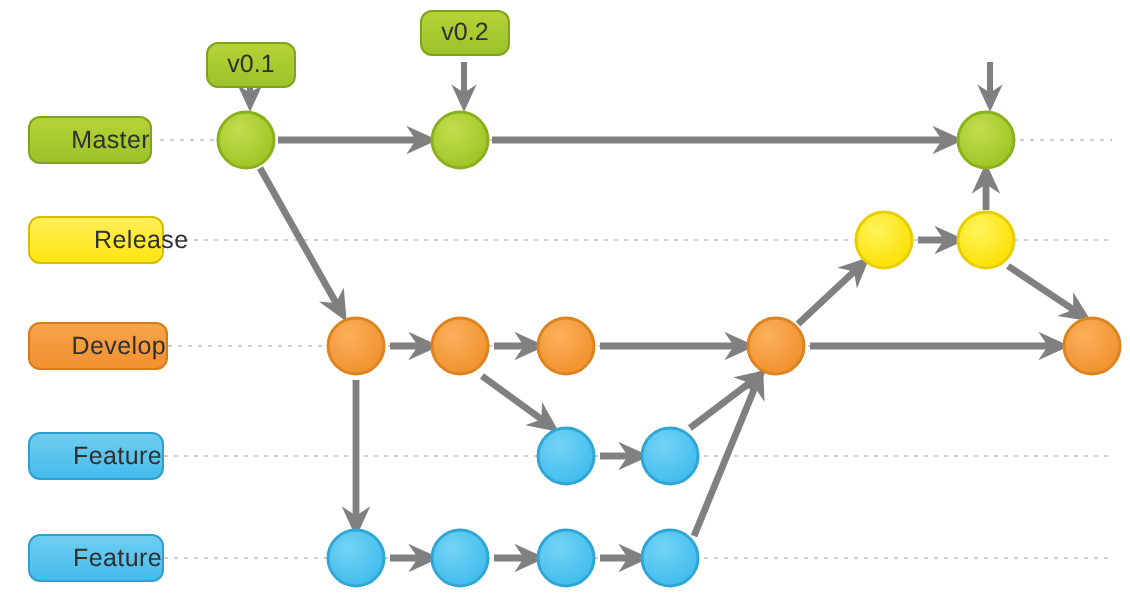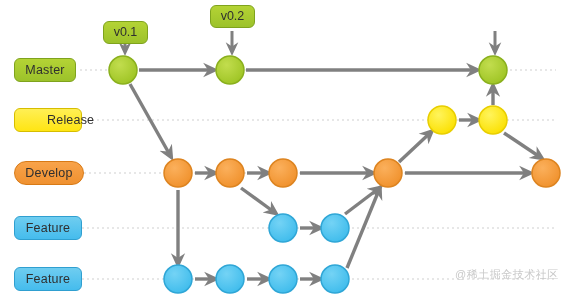--- a/index.html
+++ b/index.html
@@ -22,21 +22,21 @@
     left: 0;
     top: 0;
     width: 565px;
     height: 297px;
   }
   .lane-label {
     position: absolute;
     box-sizing: border-box;
     height: 24px;
     line-height: 22px;
-    text-align: center;
+    text-align: right;
     font-size: 12.5px;
     color: #2f2f2f;
     border-radius: 6px;
     border-width: 1px;
     border-style: solid;
     letter-spacing: 0.2px;
     white-space: nowrap;
   }
   .lane-label.master {
     background: linear-gradient(180deg,#b4d335 0%,#9cc22a 100%);
@@ -169,32 +169,31 @@
       <circle cx="335" cy="279" r="14" fill="url(#gradFeature)" stroke="#2fa6d6" stroke-width="1.5"></circle>
     </g>
   </svg>
 
   <div class="lane-label master" style="left:14px; top:58px; width:62px;">
     <span>Master</span>
   </div>
   <div class="lane-label release" style="left:14px; top:108px; width:68px;">
     <span>Release</span>
   </div>
-  <div class="lane-label develop" style="left:14px; top:161px; width:70px;border-radius:12px;">
+  <div class="lane-label develop" style="left:14px; top:161px; width:70px;">
     <span>Develop</span>
   </div>
   <div class="lane-label feature" style="left:14px; top:216px; width:68px;">
     <span>Feature</span>
   </div>
   <div class="lane-label feature" style="left:14px; top:267px; width:68px;">
     <span>Feature</span>
   </div>
 
   <div class="tag-box" style="left:103px; top:5px; width:45px;margin-top:16px;">
     <span>v0.1</span>
   </div>
   <div class="tag-box" style="left:210px; top:5px; width:45px;">
     <span>v0.2</span>
   </div>
 
-  <div class="watermark" style="left:455px; top:267px;">@稀土掘金技术社区</div>
 
 </div>
 
 </body></html>

